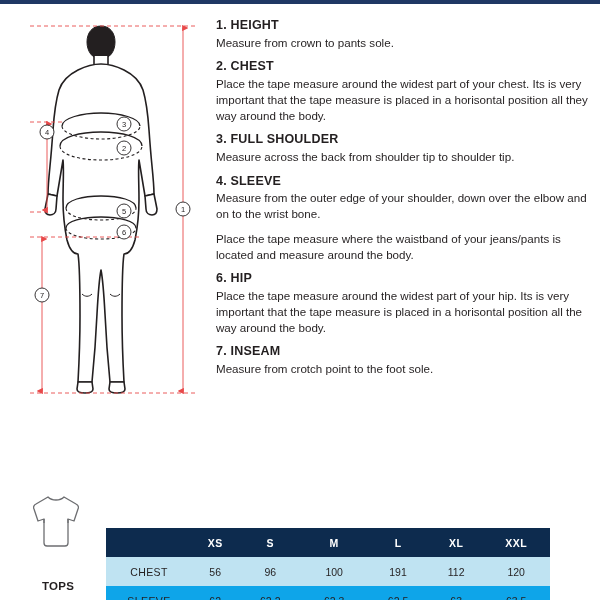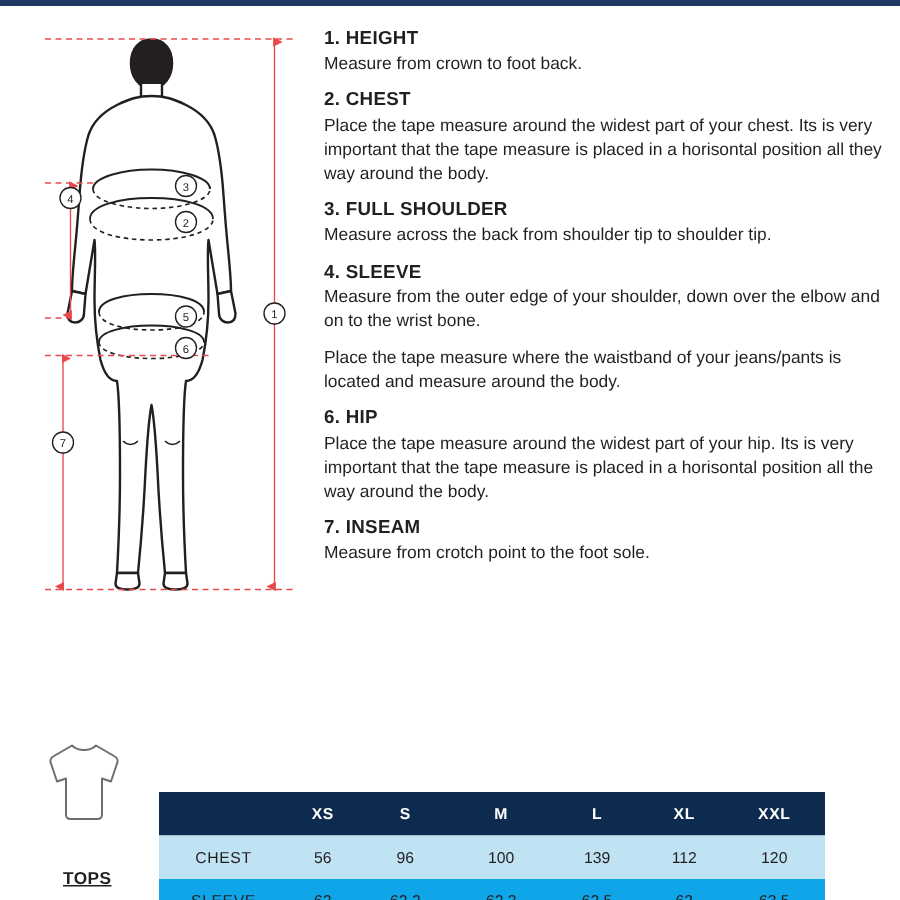--- a/index.html
+++ b/index.html
@@ -73,21 +73,20 @@
     height: 115px;
   }
   .tops-text {
     position: absolute;
     left: 42px;
     bottom: 8px;
     font-size: 11.5px;
     font-weight: bold;
     color: #231f20;
     letter-spacing: 0.3px;
-    text-decoration: underline;
   }
   .sweater {
     position: absolute;
     left: 30px;
     top: 8px;
   }
   table.size-table {
     position: absolute;
     left: 106px;
     top: 18px;
@@ -259,21 +258,21 @@
     <circle class="bub" cx="42" cy="291" r="7"></circle>
     <text class="bubtext" x="42" y="294">7</text>
   </g>
 </svg>
 </div>
 
 <div class="instructions">
 
   <div class="instr-block">
     <p class="instr-title">1. HEIGHT</p>
-    <p class="instr-body">Measure from crown to foot back.</p>
+    <p class="instr-body">Measure from crown to pants sole.</p>
   </div>
 
   <div class="instr-block">
     <p class="instr-title">2. CHEST</p>
     <p class="instr-body">Place the tape measure around the widest part of your chest. Its is very important that the tape measure is placed in a horisontal position all they way around the body.</p>
   </div>
 
   <div class="instr-block">
     <p class="instr-title">3. FULL SHOULDER</p>
     <p class="instr-body">Measure across the back from shoulder tip to shoulder tip.</p>
@@ -330,21 +329,21 @@
         <th>XL</th>
         <th>XXL</th>
       </tr>
     </thead>
     <tbody>
       <tr class="row-chest">
         <td class="row-label">CHEST</td>
         <td>56</td>
         <td>96</td>
         <td>100</td>
-        <td>139</td>
+        <td>191</td>
         <td>112</td>
         <td>120</td>
       </tr>
       <tr class="row-sleeve">
         <td class="row-label">SLEEVE</td>
         <td>62</td>
         <td>62.2</td>
         <td>62.3</td>
         <td>62.5</td>
         <td>63</td>

